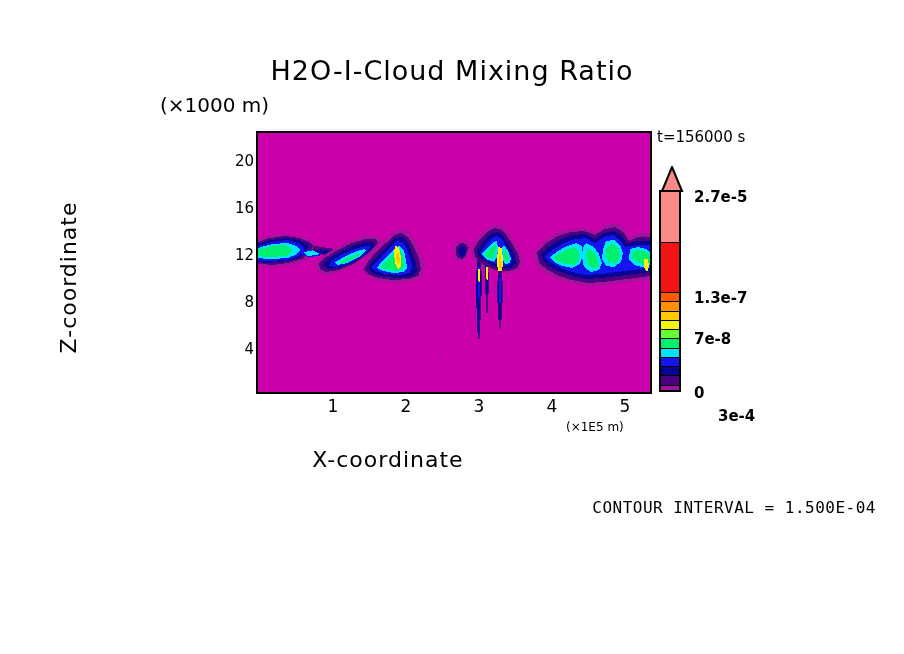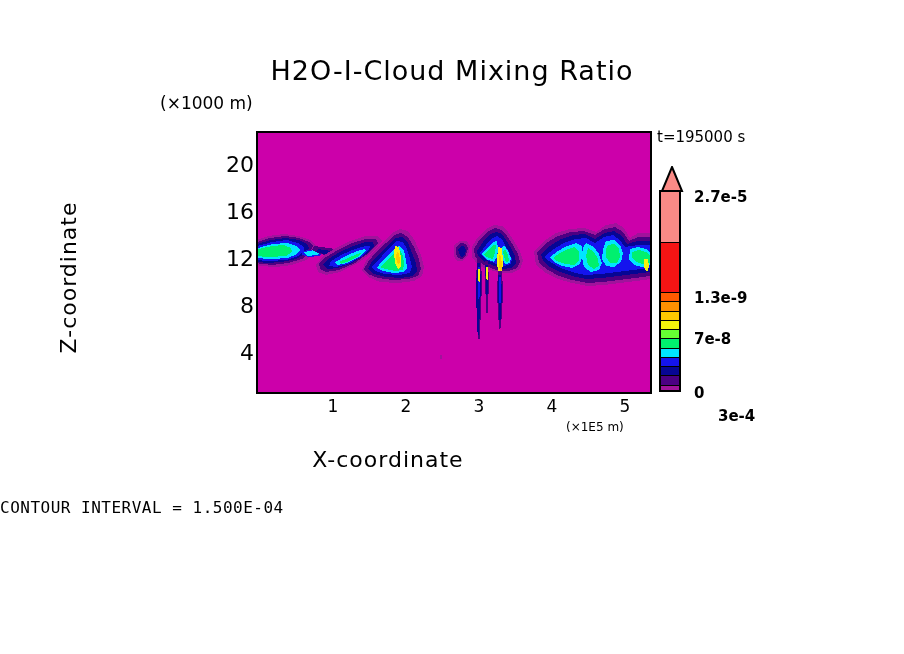--- a/index.html
+++ b/index.html
@@ -8,66 +8,66 @@
 
   .abs{position:absolute;}
 
   
   #title{
     left:0;top:55px;width:904px;text-align:center;
     font-size:27px;letter-spacing:1px;font-weight:400;
     font-family:"DejaVu Sans",sans-serif;
   }
   #zunit{
-    left:160px;top:93px;font-size:17px;letter-spacing:0px;
+    left:160px;top:93px;font-size:20px;letter-spacing:0px;
   }
   #xunit{
     left:566px;top:420px;font-size:12px;
   }
   #timelabel{
     left:657px;top:128px;font-size:15px;
   }
   #xaxis-title{
     left:0;top:447px;width:776px;text-align:center;font-size:22px;letter-spacing:1px;
   }
   #contour-note{
-    left:0;top:498px;width:876px;text-align:left;font-size:16px;letter-spacing:0.5px;
+    left:0;top:498px;width:876px;text-align:right;font-size:16px;letter-spacing:0.5px;
     font-family:"DejaVu Sans Mono",monospace;
   }
   #yaxis-title{
     left:-52px;top:265px;width:240px;text-align:center;font-size:22px;letter-spacing:1px;
     transform:rotate(-90deg);transform-origin:center center;
   }
 
   
   #plot{
     left:256px;top:131px;width:392px;height:259px;
     border:2px solid #000;background:#CC00AA;overflow:hidden;box-sizing:content-box;
   }
   #plot svg{display:block;}
 
   
-  .ytick{font-size:22px;text-align:right;width:34px;}
+  .ytick{font-size:15px;text-align:right;width:34px;}
   .xtick{font-size:17px;text-align:center;width:30px;}
 
   
   #cbar-wrap{left:659px;top:166px;width:26px;height:228px;}
   #cbar-box{position:absolute;left:0;top:24px;width:22px;height:202px;
             border:2px solid #000;box-sizing:border-box;overflow:hidden;}
   .cseg{width:100%;}
   #cbar-tip{position:absolute;left:0;top:0;width:26px;height:26px;}
   .cbl{font-size:15px;font-weight:bold;font-family:"DejaVu Sans",sans-serif;
        white-space:nowrap;}
 </style>
 </head>
 <body>
 
 <div class="abs" id="title">H2O-I-Cloud Mixing Ratio</div>
 <div class="abs" id="zunit">(×1000 m)</div>
-<div class="abs" id="timelabel">t=195000 s</div>
+<div class="abs" id="timelabel">t=156000 s</div>
 
 <div class="abs" id="yaxis-title">Z-coordinate</div>
 
 <div class="abs ytick" style="left:220px;top:152px;">20</div>
 <div class="abs ytick" style="left:220px;top:199px;">16</div>
 <div class="abs ytick" style="left:220px;top:246px;">12</div>
 <div class="abs ytick" style="left:220px;top:293px;">8</div>
 <div class="abs ytick" style="left:220px;top:340px;">4</div>
 
 <div class="abs" id="plot">
@@ -195,16 +195,16 @@
       <div class="cseg" style="background: rgb(0, 240, 110); height: 8.25px; border-bottom: 1px solid rgb(0, 0, 0);"></div>
       <div class="cseg" style="background: rgb(0, 229, 255); height: 8.25px; border-bottom: 1px solid rgb(0, 0, 0);"></div>
       <div class="cseg" style="background: rgb(20, 20, 238); height: 8.25px; border-bottom: 1px solid rgb(0, 0, 0);"></div>
       <div class="cseg" style="background: rgb(6, 6, 148); height: 8.25px; border-bottom: 1px solid rgb(0, 0, 0);"></div>
       <div class="cseg" style="background: rgb(75, 0, 130); height: 8.25px; border-bottom: 1px solid rgb(0, 0, 0);"></div>
       <div class="cseg" style="background: rgb(160, 19, 155); height: 8.25px; border-bottom: 1px solid rgb(0, 0, 0);"></div>
     </div>
 </div>
 
 <div class="abs cbl" style="left:694px;top:188px;">2.7e-5</div>
-<div class="abs cbl" style="left:694px;top:289px;">1.3e-9</div>
+<div class="abs cbl" style="left:694px;top:289px;">1.3e-7</div>
 <div class="abs cbl" style="left:694px;top:330px;">7e-8</div>
 <div class="abs cbl" style="left:718px;top:362px;margin-top:45px;">3e-4</div>
 <div class="abs cbl" style="left:694px;top:384px;">0</div>
 
 </body></html>

